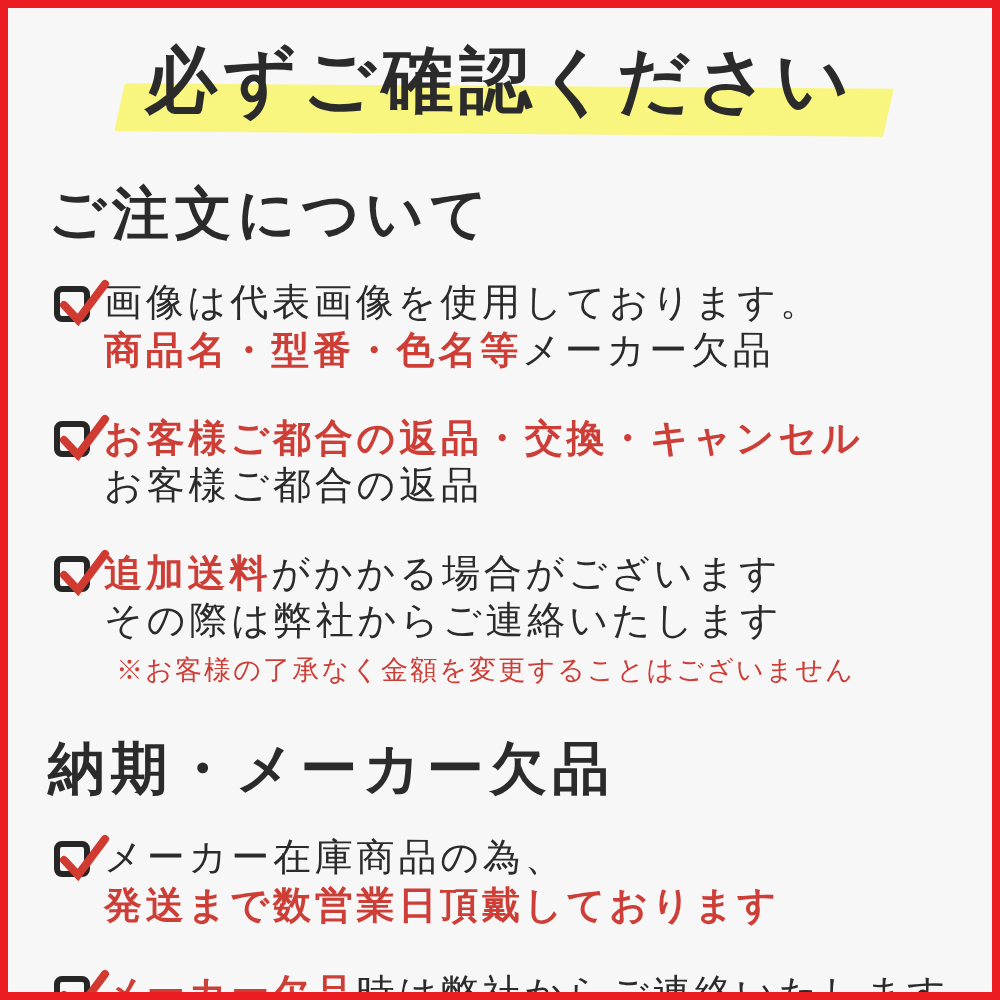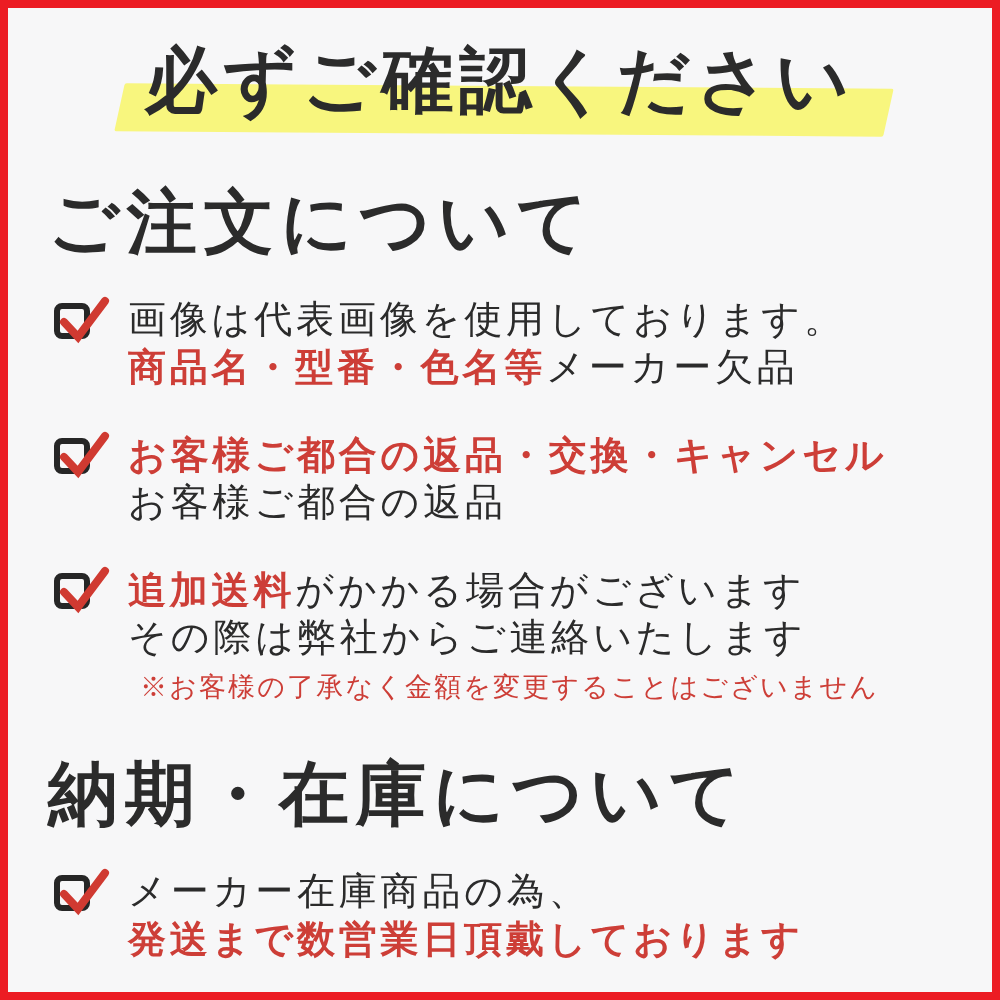--- a/index.html
+++ b/index.html
@@ -45,32 +45,31 @@
     background:var(--highlight-yellow);
     transform:skewX(-12deg) rotate(0.4deg);
     border-radius:2px;
     z-index:0;
   }
   .title-text{position:relative;z-index:1;}
   
   .sections{padding:0 24px 0 40px;}
   .section{margin-top:44px;}
   .section-heading{
-    font-size:70px;
+    font-size:57px;
     font-weight:700;
     letter-spacing:0.1em;
     color:var(--text-black);
     margin:0 0 26px 0;
     white-space:nowrap;
   }
   .item{
     display:flex;
     align-items:flex-start;
     margin-bottom:40px;
-    gap:24px;
   }
   .items .item:last-child{margin-bottom:34px;}
   .checkbox{
     flex:none;
     position:relative;
     width:36px;height:36px;
     border:6px solid var(--box-black);
     border-radius:8px;
     margin:7px 14px 0 6px;
   }
@@ -152,21 +151,21 @@
     <div class="item-lines">
               <div class="line"><span class="red">追加送料</span><span class="blk">がかかる場合がございます</span></div>
               <div class="line"><span class="blk">その際は弊社からご連絡いたします</span></div>
               <div class="line small"><span class="red">※お客様の了承なく金額を変更することはございません</span></div>
             </div>
   </div>
 </div>
   </section>
 
   <section class="section">
-    <h2 class="section-heading">納期・在庫について</h2>
+    <h2 class="section-heading">納期・メーカー欠品</h2>
     <div class="items">
   <div class="item">
     <span class="checkbox">
       <svg viewBox="0 0 52 48">
         <path d="M7 25 L21 40 L48 4"></path>
       </svg>
     </span>
     <div class="item-lines">
               <div class="line"><span class="blk">メーカー在庫商品の為、</span></div>
               <div class="line"><span class="red">発送まで数営業日頂戴しております</span></div>

